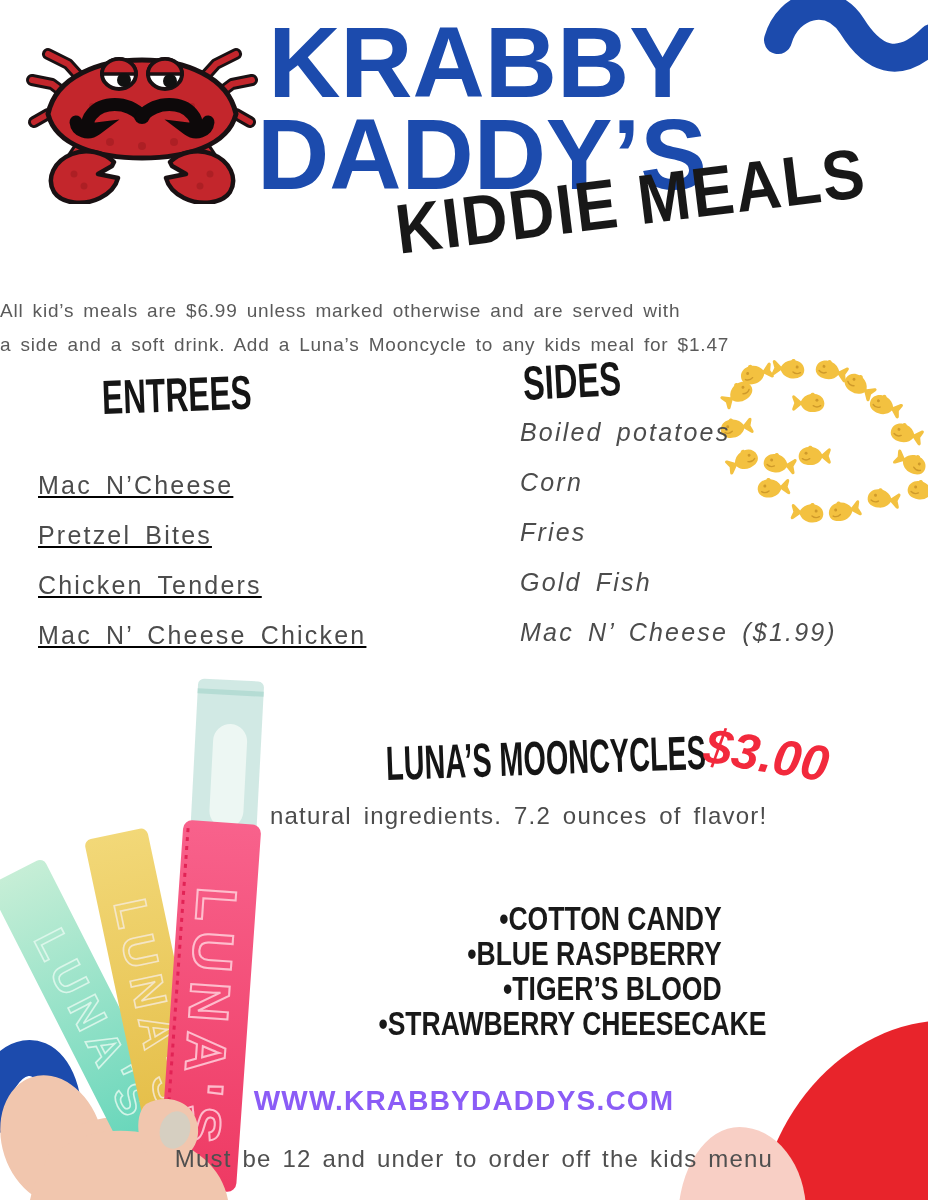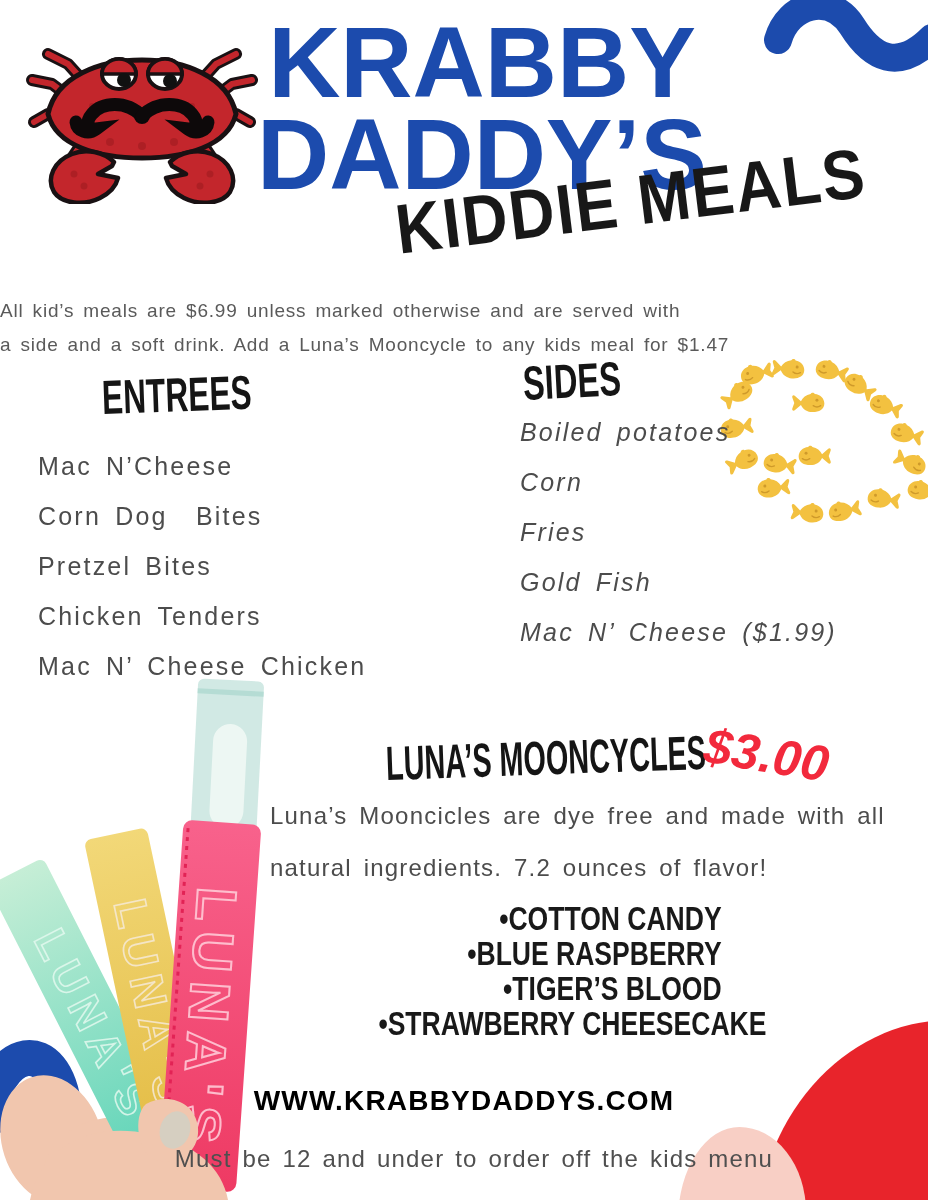--- a/index.html
+++ b/index.html
@@ -23,35 +23,35 @@
 
   
   .marker-h{font-weight:700;color:#151515;white-space:nowrap;transform-origin:left center;}
   #entrees-heading{left:102px;top:370px;font-size:48px;transform:rotate(-2deg) scaleX(.66);}
   #sides-heading{left:523px;top:356px;font-size:48px;transform:rotate(-3deg) scaleX(.68);}
   #luna-heading{left:386px;top:736px;font-size:48px;transform:rotate(-2deg) scaleX(.6);}
   #luna-price{left:704px;top:726px;font-size:50px;font-style:italic;font-weight:700;color:#f2293c;
     transform:rotate(9deg);white-space:nowrap;}
 
   
-  #entrees-list{left:38px;top:441px;}
+  #entrees-list{left:38px;top:460px;text-decoration:underline;}
   #sides-list{left:520px;top:407px;font-style:italic;}
   .menu-item{height:50px;display:flex;align-items:center;font-size:25px;color:#4c4c4c;
     letter-spacing:2.2px;word-spacing:5px;white-space:pre;}
 
   
   #luna-desc{left:270px;top:790px;}
   .desc-line{font-size:24px;line-height:52px;color:#4c4c4c;letter-spacing:1.2px;word-spacing:4px;white-space:nowrap;}
   #flavors{left:330px;top:901px;width:440px;text-align:right;}
   .flavor-line{font-size:34px;line-height:35px;font-weight:700;color:#191919;
     transform:scaleX(.78);transform-origin:center;white-space:nowrap;}
 
   
   #website{left:0;top:1085px;width:928px;text-align:center;font-size:28px;font-weight:800;
-    color:#000000;letter-spacing:1.2px;}
+    color:#8b5cf6;letter-spacing:1.2px;}
   #footer-note{left:10px;top:1145px;width:928px;text-align:center;font-size:24px;color:#4f4f4f;
     letter-spacing:1.2px;word-spacing:3px;}
 
   
   #squiggle-top{left:736px;top:0;width:192px;height:96px;}
   #crab{left:22px;top:34px;width:240px;height:170px;z-index:2;}
   #blob-red{right:-217px;bottom:-270px;width:390px;height:450px;border-radius:50%;background:#e8242b;}
   #blob-pink{left:678px;top:1127px;width:128px;height:170px;
     border-radius:48% 52% 45% 55%/55% 50% 50% 45%;background:#f8cfc5;}
   .fish{position:absolute;width:36px;height:26px;overflow:visible;z-index:1;}
@@ -243,39 +243,37 @@
   <div id="kiddie" class="txt">KIDDIE MEALS</div>
 
   <div id="intro" class="txt">
     <div class="intro-line">All kid’s meals are $6.99 unless marked otherwise and are served with</div>
     <div class="intro-line">a side and a soft drink. Add a Luna’s Mooncycle to any kids meal for $1.47</div>
   </div>
 
   <div id="entrees-heading" class="txt marker-h">ENTREES</div>
   <div id="entrees-list" class="txt">
     <div class="menu-item">Mac N’Cheese</div>
-    <div class="menu-item">Corn Dog  Bites</div>
     <div class="menu-item">Pretzel Bites</div>
     <div class="menu-item">Chicken Tenders</div>
     <div class="menu-item">Mac N’ Cheese Chicken</div>
   </div>
 
   <div id="sides-heading" class="txt marker-h">SIDES</div>
   <div id="sides-list" class="txt">
     <div class="menu-item">Boiled potatoes</div>
     <div class="menu-item">Corn</div>
     <div class="menu-item">Fries</div>
     <div class="menu-item">Gold Fish</div>
     <div class="menu-item">Mac N’ Cheese ($1.99)</div>
   </div>
 
   <div id="luna-heading" class="txt marker-h">LUNA’S MOONCYCLES</div>
   <div id="luna-price" class="txt">$3.00</div>
   <div id="luna-desc" class="txt">
-    <div class="desc-line">Luna’s Mooncicles are dye free and made with all</div>
     <div class="desc-line">natural ingredients. 7.2 ounces of flavor!</div>
   </div>
   <div id="flavors" class="txt">
     <div class="flavor-line">•COTTON CANDY</div>
     <div class="flavor-line">•BLUE RASPBERRY</div>
     <div class="flavor-line">•TIGER’S BLOOD</div>
     <div class="flavor-line">•STRAWBERRY CHEESECAKE</div>
   </div>
 
   <div id="website" class="txt">WWW.KRABBYDADDYS.COM</div>

